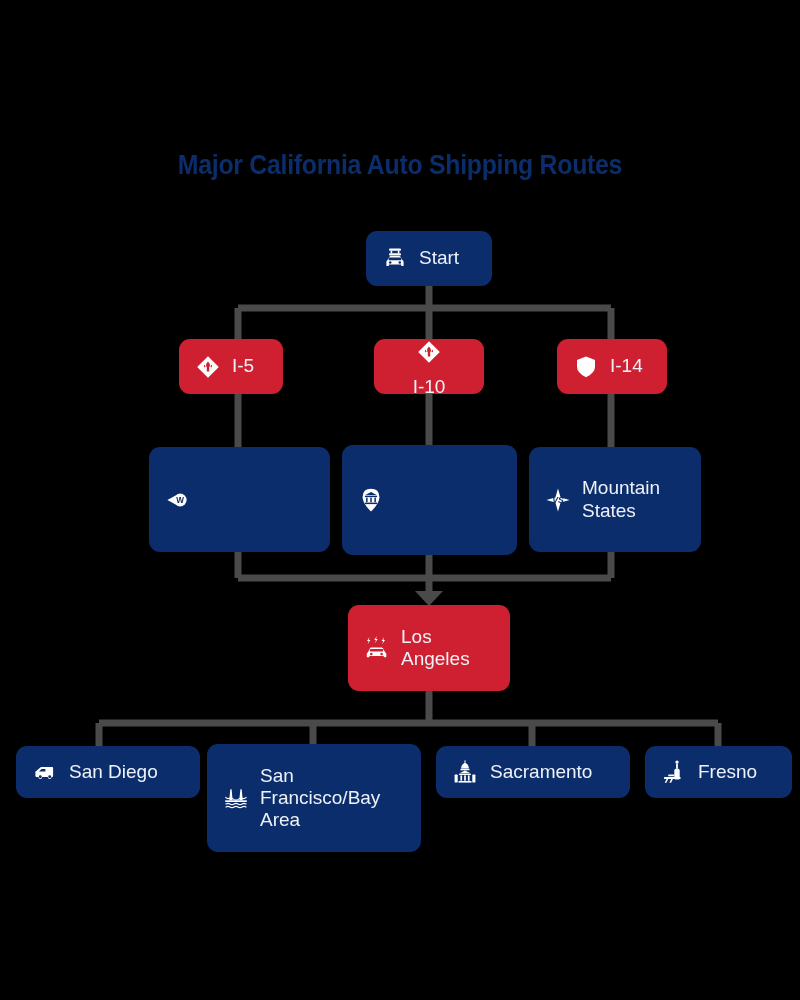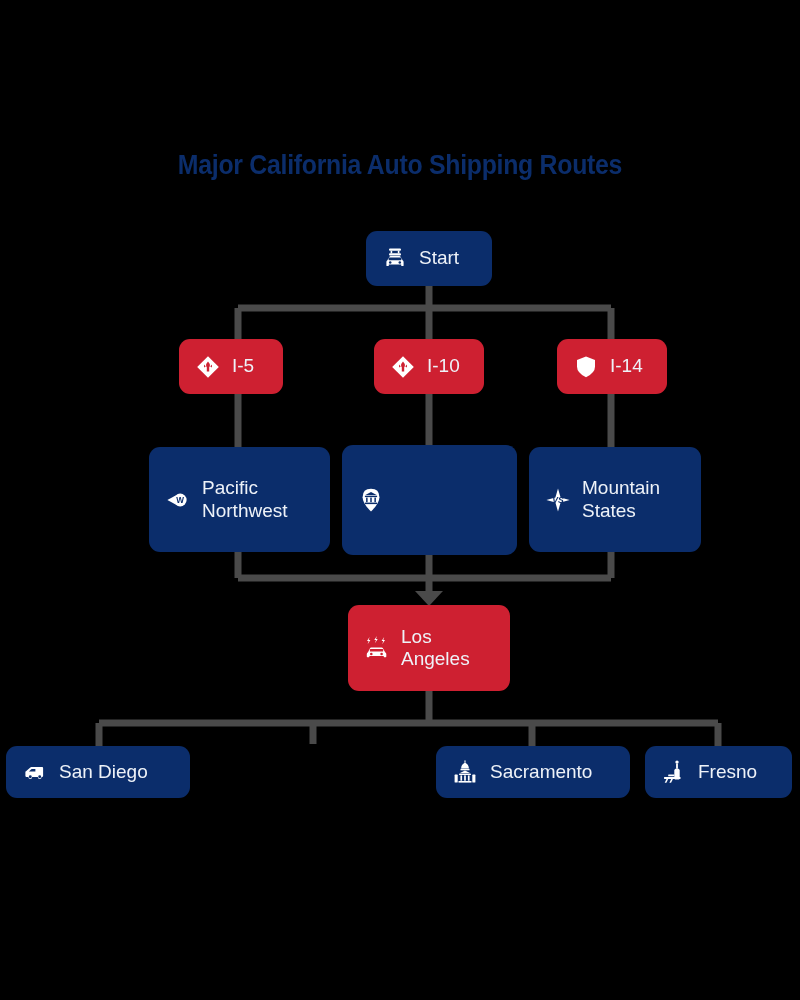--- a/index.html
+++ b/index.html
@@ -48,30 +48,30 @@
     flex:0 0 auto;
     width:26px;height:26px;
     display:flex;align-items:center;justify-content:center;
   }
   .node .ico svg{display:block;}
   .node .lbl{display:block;}
 
   
   #n-start {left:366px; top:231px; width:126px; height:55px;}
   #n-i5    {left:179px; top:339px; width:104px; height:55px;}
-  #n-i10   {left:374px; top:339px; width:110px; height:55px;}
+  #n-i10   {left:374px; top:339px; width:110px; height:55px;flex-direction:column;}
   #n-i15   {left:557px; top:339px; width:110px; height:55px;}
 
   #n-pnw   {left:149px; top:447px; width:181px; height:105px;}
   #n-sus   {left:342px; top:445px; width:175px; height:110px;}
   #n-mtn   {left:529px; top:447px; width:172px; height:105px;}
 
   #n-la    {left:348px; top:605px; width:162px; height:86px;justify-content:center;}
 
-  #n-sd    {left:6px;   top:746px; width:184px; height:52px;}
+  #n-sd    {left:16px;   top:746px; width:184px; height:52px;}
   #n-sf    {left:207px; top:744px; width:214px; height:108px;}
   #n-sac   {left:436px; top:746px; width:194px; height:52px;gap:12px;}
   #n-fre   {left:645px; top:746px; width:147px; height:52px;text-align:center;}
 </style>
 </head>
 <body>
 
 <div id="stage">
 
   <div class="title">Major California Auto Shipping Routes</div>
@@ -159,21 +159,20 @@
   </div>
 
   <div class="node blue" id="n-pnw">
     <span class="ico">
       <svg viewBox="0 0 26 26" width="26" height="26">
         <circle cx="15.2" cy="13" r="6.4" fill="#ffffff"></circle>
         <polygon points="2.4,13 10.6,8.4 10.6,17.6" fill="#ffffff"></polygon>
         <text x="15.2" y="16.1" font-family="Liberation Sans, sans-serif" font-size="8.2" font-weight="bold" text-anchor="middle" fill="#0B2D6B">W</text>
       </svg>
     </span>
-    <span class="lbl">Pacific Northwest</span>
   </div>
 
   <div class="node blue" id="n-sus">
     <span class="ico">
       <svg viewBox="0 0 26 26" width="26" height="26">
         <path d="M13 1.8 Q4.6 1.8 4.6 10.2 Q4.6 16.4 13 24.4 Q21.4 16.4 21.4 10.2 Q21.4 1.8 13 1.8 Z" fill="#ffffff"></path>
         <polygon points="13,5.1 19.1,8.3 6.9,8.3" fill="#0B2D6B"></polygon>
         <rect x="6.9" y="8.9" width="12.2" height="1.2" fill="#0B2D6B"></rect>
         <rect x="8.1" y="10.6" width="1.5" height="4.6" fill="#0B2D6B"></rect>
         <rect x="12.25" y="10.6" width="1.5" height="4.6" fill="#0B2D6B"></rect>
@@ -213,20 +212,41 @@
       <svg viewBox="0 0 26 26" width="26" height="26" fill="#ffffff">
         <path d="M3.4 17.1 L3.4 13.1 Q3.4 12.5 4.0 12.3 L8.3 8.4 Q8.7 8.0 9.3 8.0 L20.2 8.0 Q21.1 8.0 21.1 8.9 L21.1 17.1 Q21.1 17.9 20.3 17.9 L19.6 17.9 Q19.6 19.9 17.7 19.9 Q15.8 19.9 15.8 17.9 L10.2 17.9 Q10.2 19.9 8.3 19.9 Q6.4 19.9 6.4 17.9 L4.2 17.9 Q3.4 17.9 3.4 17.1 Z"></path>
         <path d="M9.6 9.9 L13.4 9.9 L13.4 12.6 L6.9 12.6 Z" fill="#0B2D6B"></path>
         <circle cx="8.3" cy="17.7" r="1.45" fill="#0B2D6B"></circle>
         <circle cx="17.7" cy="17.7" r="1.45" fill="#0B2D6B"></circle>
       </svg>
     </span>
     <span class="lbl">San Diego</span>
   </div>
 
+  <div class="node blue" id="n-sf">
+    <span class="ico">
+      <svg viewBox="0 0 26 26" width="26" height="26">
+        <g fill="#ffffff">
+          <polygon points="7.3,4.2 8.6,4.2 9.6,15.3 6.3,15.3"></polygon>
+          <polygon points="17.4,4.2 18.7,4.2 19.7,15.3 16.3,15.3"></polygon>
+          <rect x="2.2" y="15.3" width="21.6" height="1.7"></rect>
+        </g>
+        <g stroke="#ffffff" stroke-width="1.1" fill="none">
+          <path d="M2.4 12.1 Q5.1 15.1 7.9 12.1"></path>
+          <path d="M18.0 12.1 Q20.7 15.1 23.5 12.1"></path>
+          <path d="M9.0 13.0 Q13.0 17.3 17.0 13.0"></path>
+        </g>
+        <g stroke="#ffffff" stroke-width="1.15" fill="none" stroke-linecap="round">
+          <path d="M3.0 19.0 Q5.0 17.6 7.0 19.0 Q9.0 20.4 11.0 19.0 Q13.0 17.6 15.0 19.0 Q17.0 20.4 19.0 19.0 Q21.0 17.6 23.0 19.0"></path>
+          <path d="M3.0 22.0 Q5.0 20.6 7.0 22.0 Q9.0 23.4 11.0 22.0 Q13.0 20.6 15.0 22.0 Q17.0 23.4 19.0 22.0 Q21.0 20.6 23.0 22.0"></path>
+        </g>
+      </svg>
+    </span>
+    <span class="lbl">San Francisco/Bay Area</span>
+  </div>
 
   <div class="node blue" id="n-sac">
     <span class="ico">
       <svg viewBox="0 0 26 26" width="26" height="26" fill="#ffffff">
         <rect x="12.45" y="1.4" width="1.1" height="2.2"></rect>
         <path d="M13 3.4 Q9.1 5.6 9.1 9.4 L16.9 9.4 Q16.9 5.6 13 3.4 Z"></path>
         <rect x="8.5" y="9.8" width="9.0" height="1.5"></rect>
         <polygon points="13,11.6 18.5,14.3 7.5,14.3"></polygon>
         <rect x="7.1" y="14.7" width="11.8" height="1.3"></rect>
         <rect x="8.4" y="16.4" width="1.7" height="5.3"></rect>

